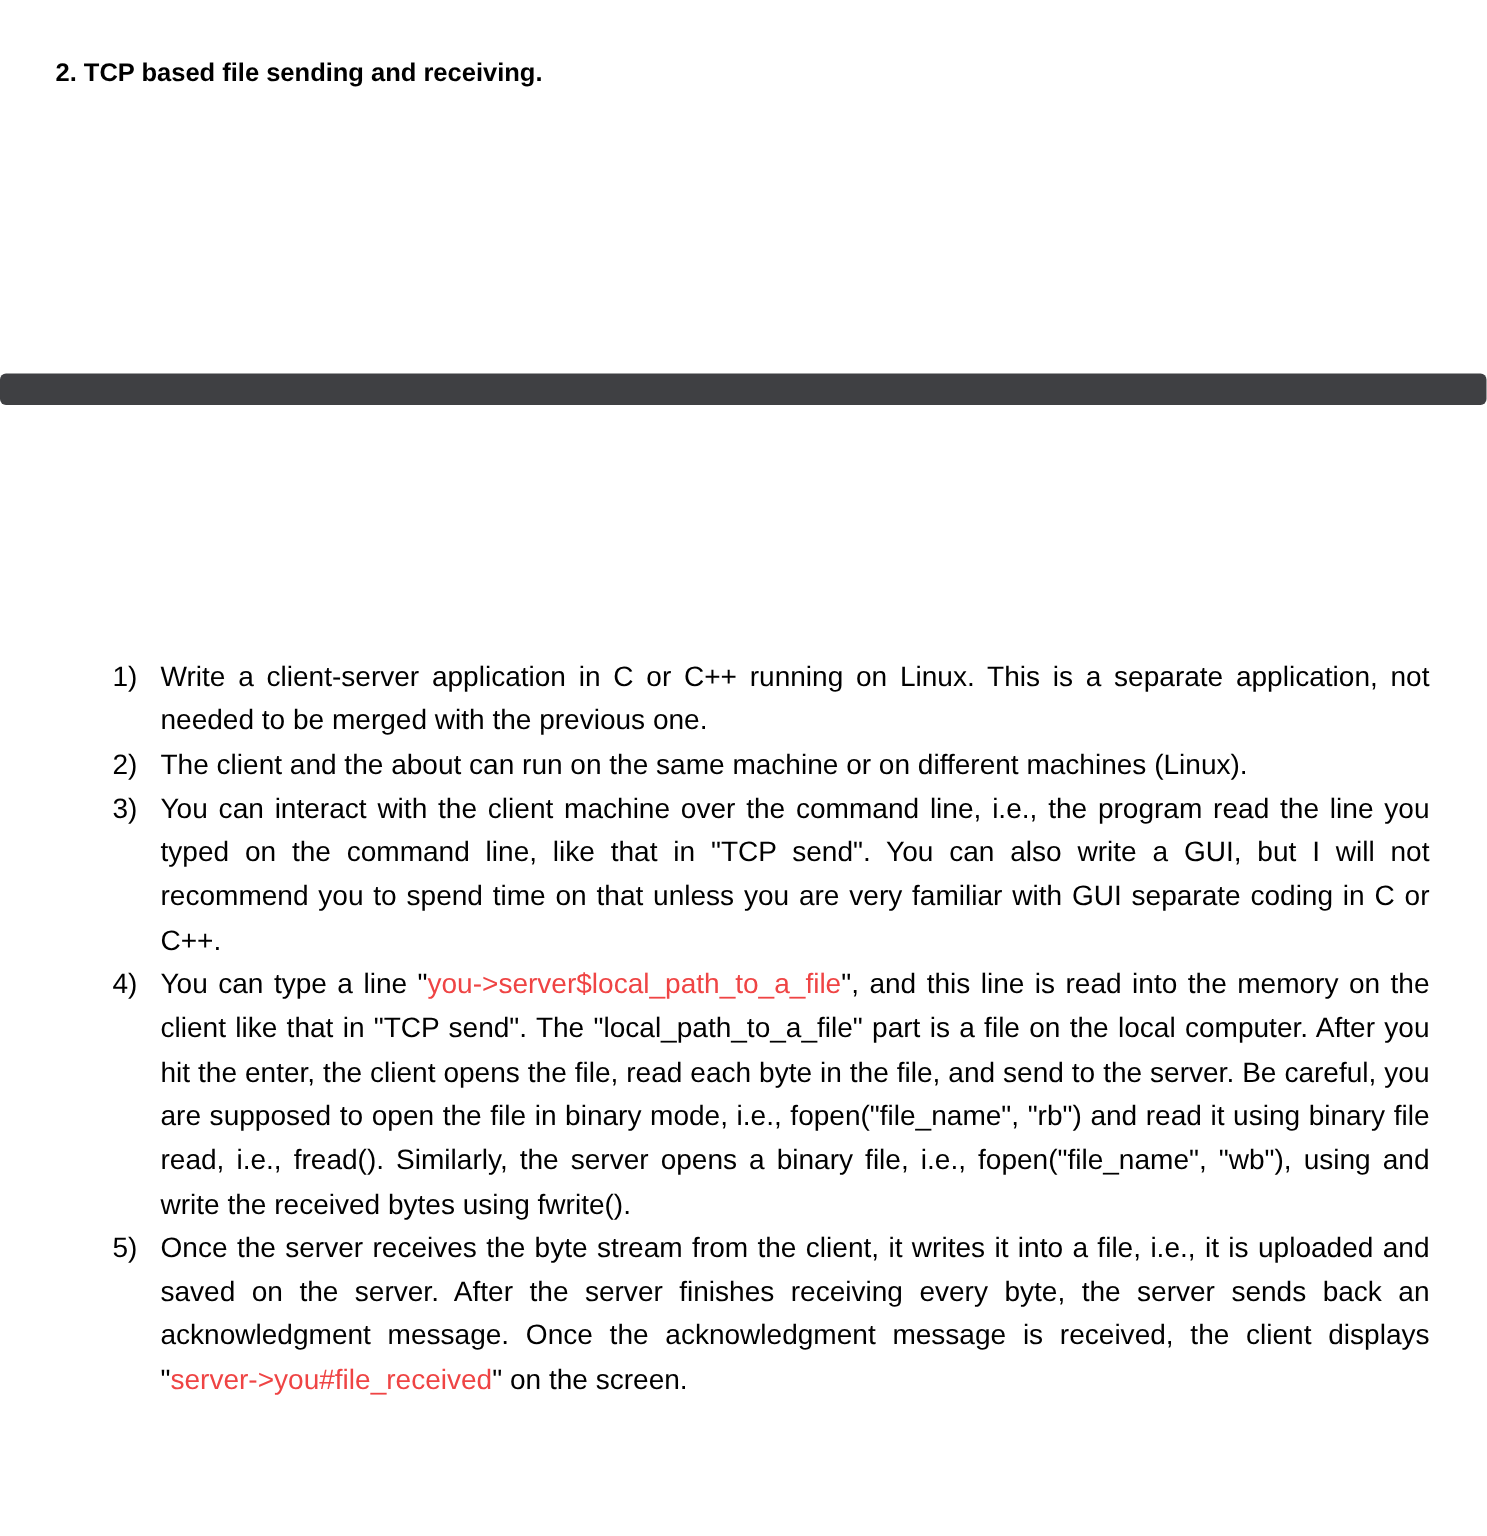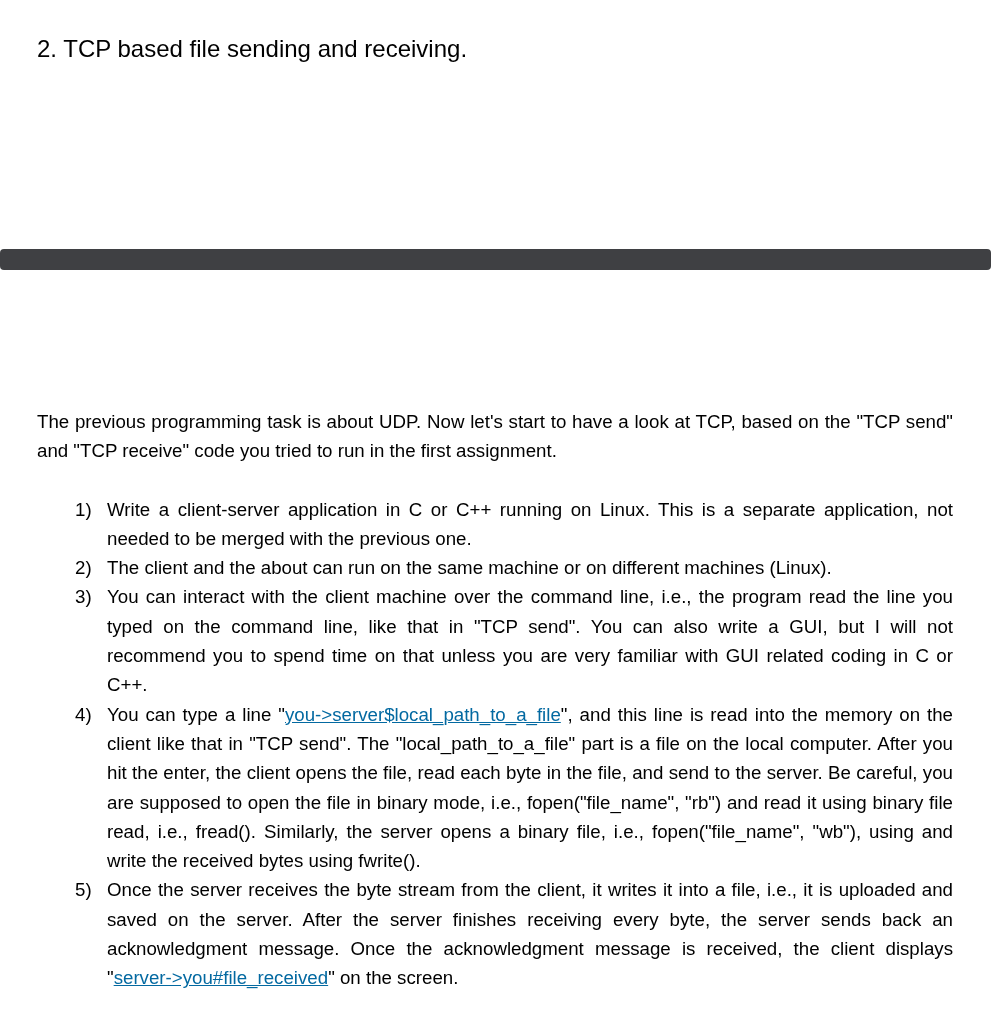--- a/index.html
+++ b/index.html
@@ -9,22 +9,22 @@
     background: #ffffff;
     font-family: "Liberation Sans", sans-serif;
     color: #000000;
     position: relative;
     overflow: hidden;
   }
   .heading {
     position: absolute;
     left: 37px;
     top: 37px;
-    font-size: 24px;
-    font-weight: normal;
+    font-size: 17px;
+    font-weight: bold;
     line-height: 24px;
     white-space: nowrap;
   }
   .page-break {
     position: absolute;
     left: 0;
     top: 249px;
     width: 991px;
     height: 21px;
     background: #3f4043;
@@ -44,43 +44,42 @@
   .num {
     flex: 0 0 70px;
     box-sizing: border-box;
     padding-left: 38px;
   }
   .item-body {
     flex: 1;
     text-align: justify;
   }
   .bold { font-weight: normal; }
-  .link { color: #0369a1; text-decoration: underline; }
+  .link { color: #ef4444; }
 </style>
 </head>
 <body>
 
 <div class="heading">2. TCP based file sending and receiving.</div>
 
 <div class="page-break"></div>
 
 <div class="content">
-  <div class="intro"><span>The previous programming task is about UDP. Now let's start to have a look at TCP, based on the "TCP send" and "TCP receive" code you tried to run in the first assignment.</span></div>
   <div class="list">
       <div class="list-item">
         <div class="num">1)</div>
         <div class="item-body"><span>Write a client-server application in C or C++ running on Linux. This is a separate application, not needed to be merged with the previous one.</span></div>
       </div>
       <div class="list-item">
         <div class="num">2)</div>
         <div class="item-body"><span>The client and the about can run on the same machine or on different machines (Linux).</span></div>
       </div>
       <div class="list-item">
         <div class="num">3)</div>
-        <div class="item-body"><span>You can interact with the client machine over the command line, i.e., the program read the line you typed on the command line, like that in "TCP send". You can also write a GUI, but I will not recommend you to spend time on that unless you are very familiar with GUI related coding in C or C++.</span></div>
+        <div class="item-body"><span>You can interact with the client machine over the command line, i.e., the program read the line you typed on the command line, like that in "TCP send". You can also write a GUI, but I will not recommend you to spend time on that unless you are very familiar with GUI separate coding in C or C++.</span></div>
       </div>
       <div class="list-item">
         <div class="num">4)</div>
         <div class="item-body"><span>You can type a line "</span><span class="link">you-&gt;server$local_path_to_a_file</span><span>", and this line is read into the memory on the client like that in "TCP send". The "local_path_to_a_file" part is a file on the local computer. After you hit the enter, the client opens the file, read each byte in the file, and send to the server. </span><span class="bold">Be careful, you are supposed to open the file in binary mode, i.e., fopen("file_name", "rb") and read it using binary file read, i.e., fread(). Similarly, the server opens a binary file, i.e., fopen("file_name", "wb"), using and write the received bytes using fwrite().</span></div>
       </div>
       <div class="list-item">
         <div class="num">5)</div>
         <div class="item-body"><span>Once the server receives the byte stream from the client, it writes it into a file, i.e., it is uploaded and saved on the server. After the server finishes receiving every byte, the server sends back an acknowledgment message. Once the acknowledgment message is received, the client displays "</span><span class="link">server-&gt;you#file_received</span><span>" on the screen.</span></div>
       </div>
     </div>

